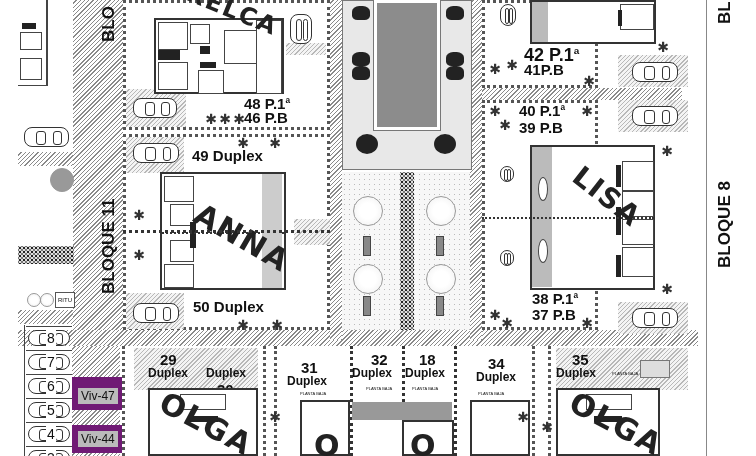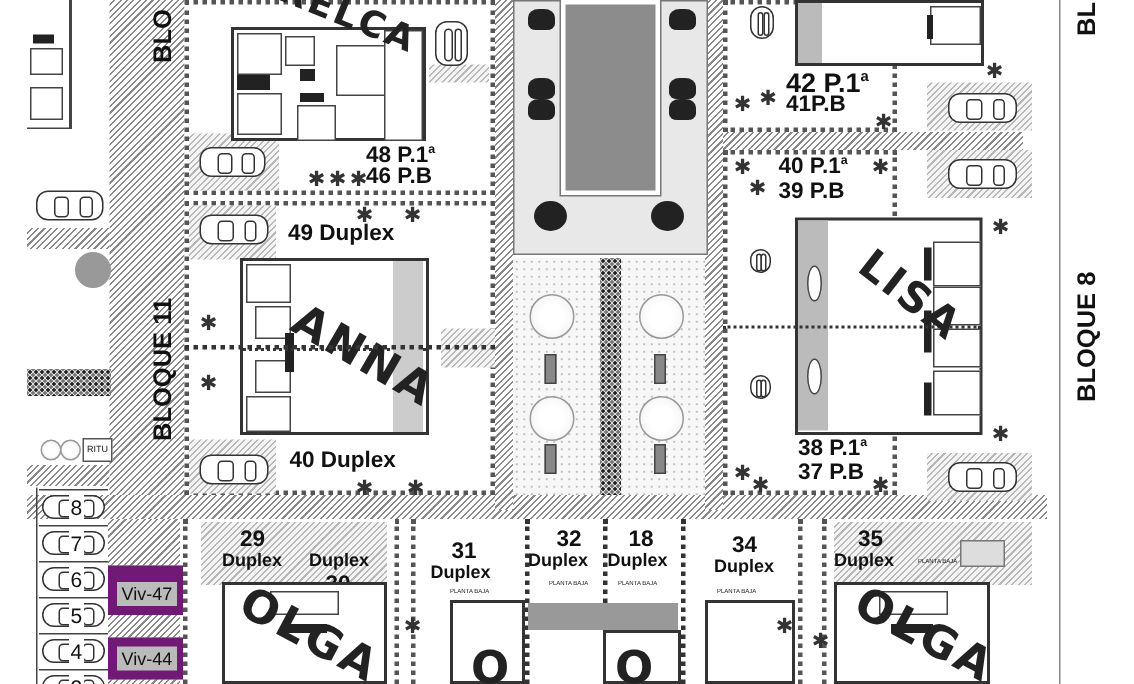--- a/index.html
+++ b/index.html
@@ -116,21 +116,21 @@
 <div class="palm" style="left:232px;top:112px;">✱</div>
 
 <div class="abs plot dotted-border" style="left:123px;top:134px;width:207px;height:196px;">
   <div class="abs hatch-l" style="left:0;top:0;width:58px;height:36px;"></div>
   <div class="abs hatch-l" style="left:0;top:156px;width:58px;height:36px;"></div>
   <div class="abs hatch-l" style="left:168px;top:82px;width:36px;height:26px;"></div>
 </div>
 <div class="car" style="left:133px;top:143px;width:46px;height:20px;"></div>
 <div class="car" style="left:133px;top:303px;width:46px;height:20px;"></div>
 <div class="lbl" style="left:192px;top:148px;font-size:15px;">49 Duplex</div>
-<div class="lbl" style="left:193px;top:299px;font-size:15px;">40 Duplex</div>
+<div class="lbl" style="left:193px;top:299px;font-size:15px;">50 Duplex</div>
 <div class="house" style="left:160px;top:172px;width:126px;height:118px;">
   <div class="room" style="left:2px;top:2px;width:30px;height:26px;"></div>
   <div class="room" style="left:8px;top:30px;width:24px;height:22px;"></div>
   <div class="room" style="left:8px;top:66px;width:24px;height:22px;"></div>
   <div class="room" style="left:2px;top:90px;width:30px;height:24px;"></div>
   <div class="dark" style="left:28px;top:48px;width:6px;height:26px;"></div>
   <div class="abs" style="left:0;top:58px;width:122px;height:0;border-top:2px dotted #333;"></div>
   <div class="abs" style="left:100px;top:0;width:20px;height:114px;background:#ccc;"></div>
 </div>
 <div class="script" style="left:190px;top:220px;transform:rotate(30deg);font-size:30px;">ANNA</div>

